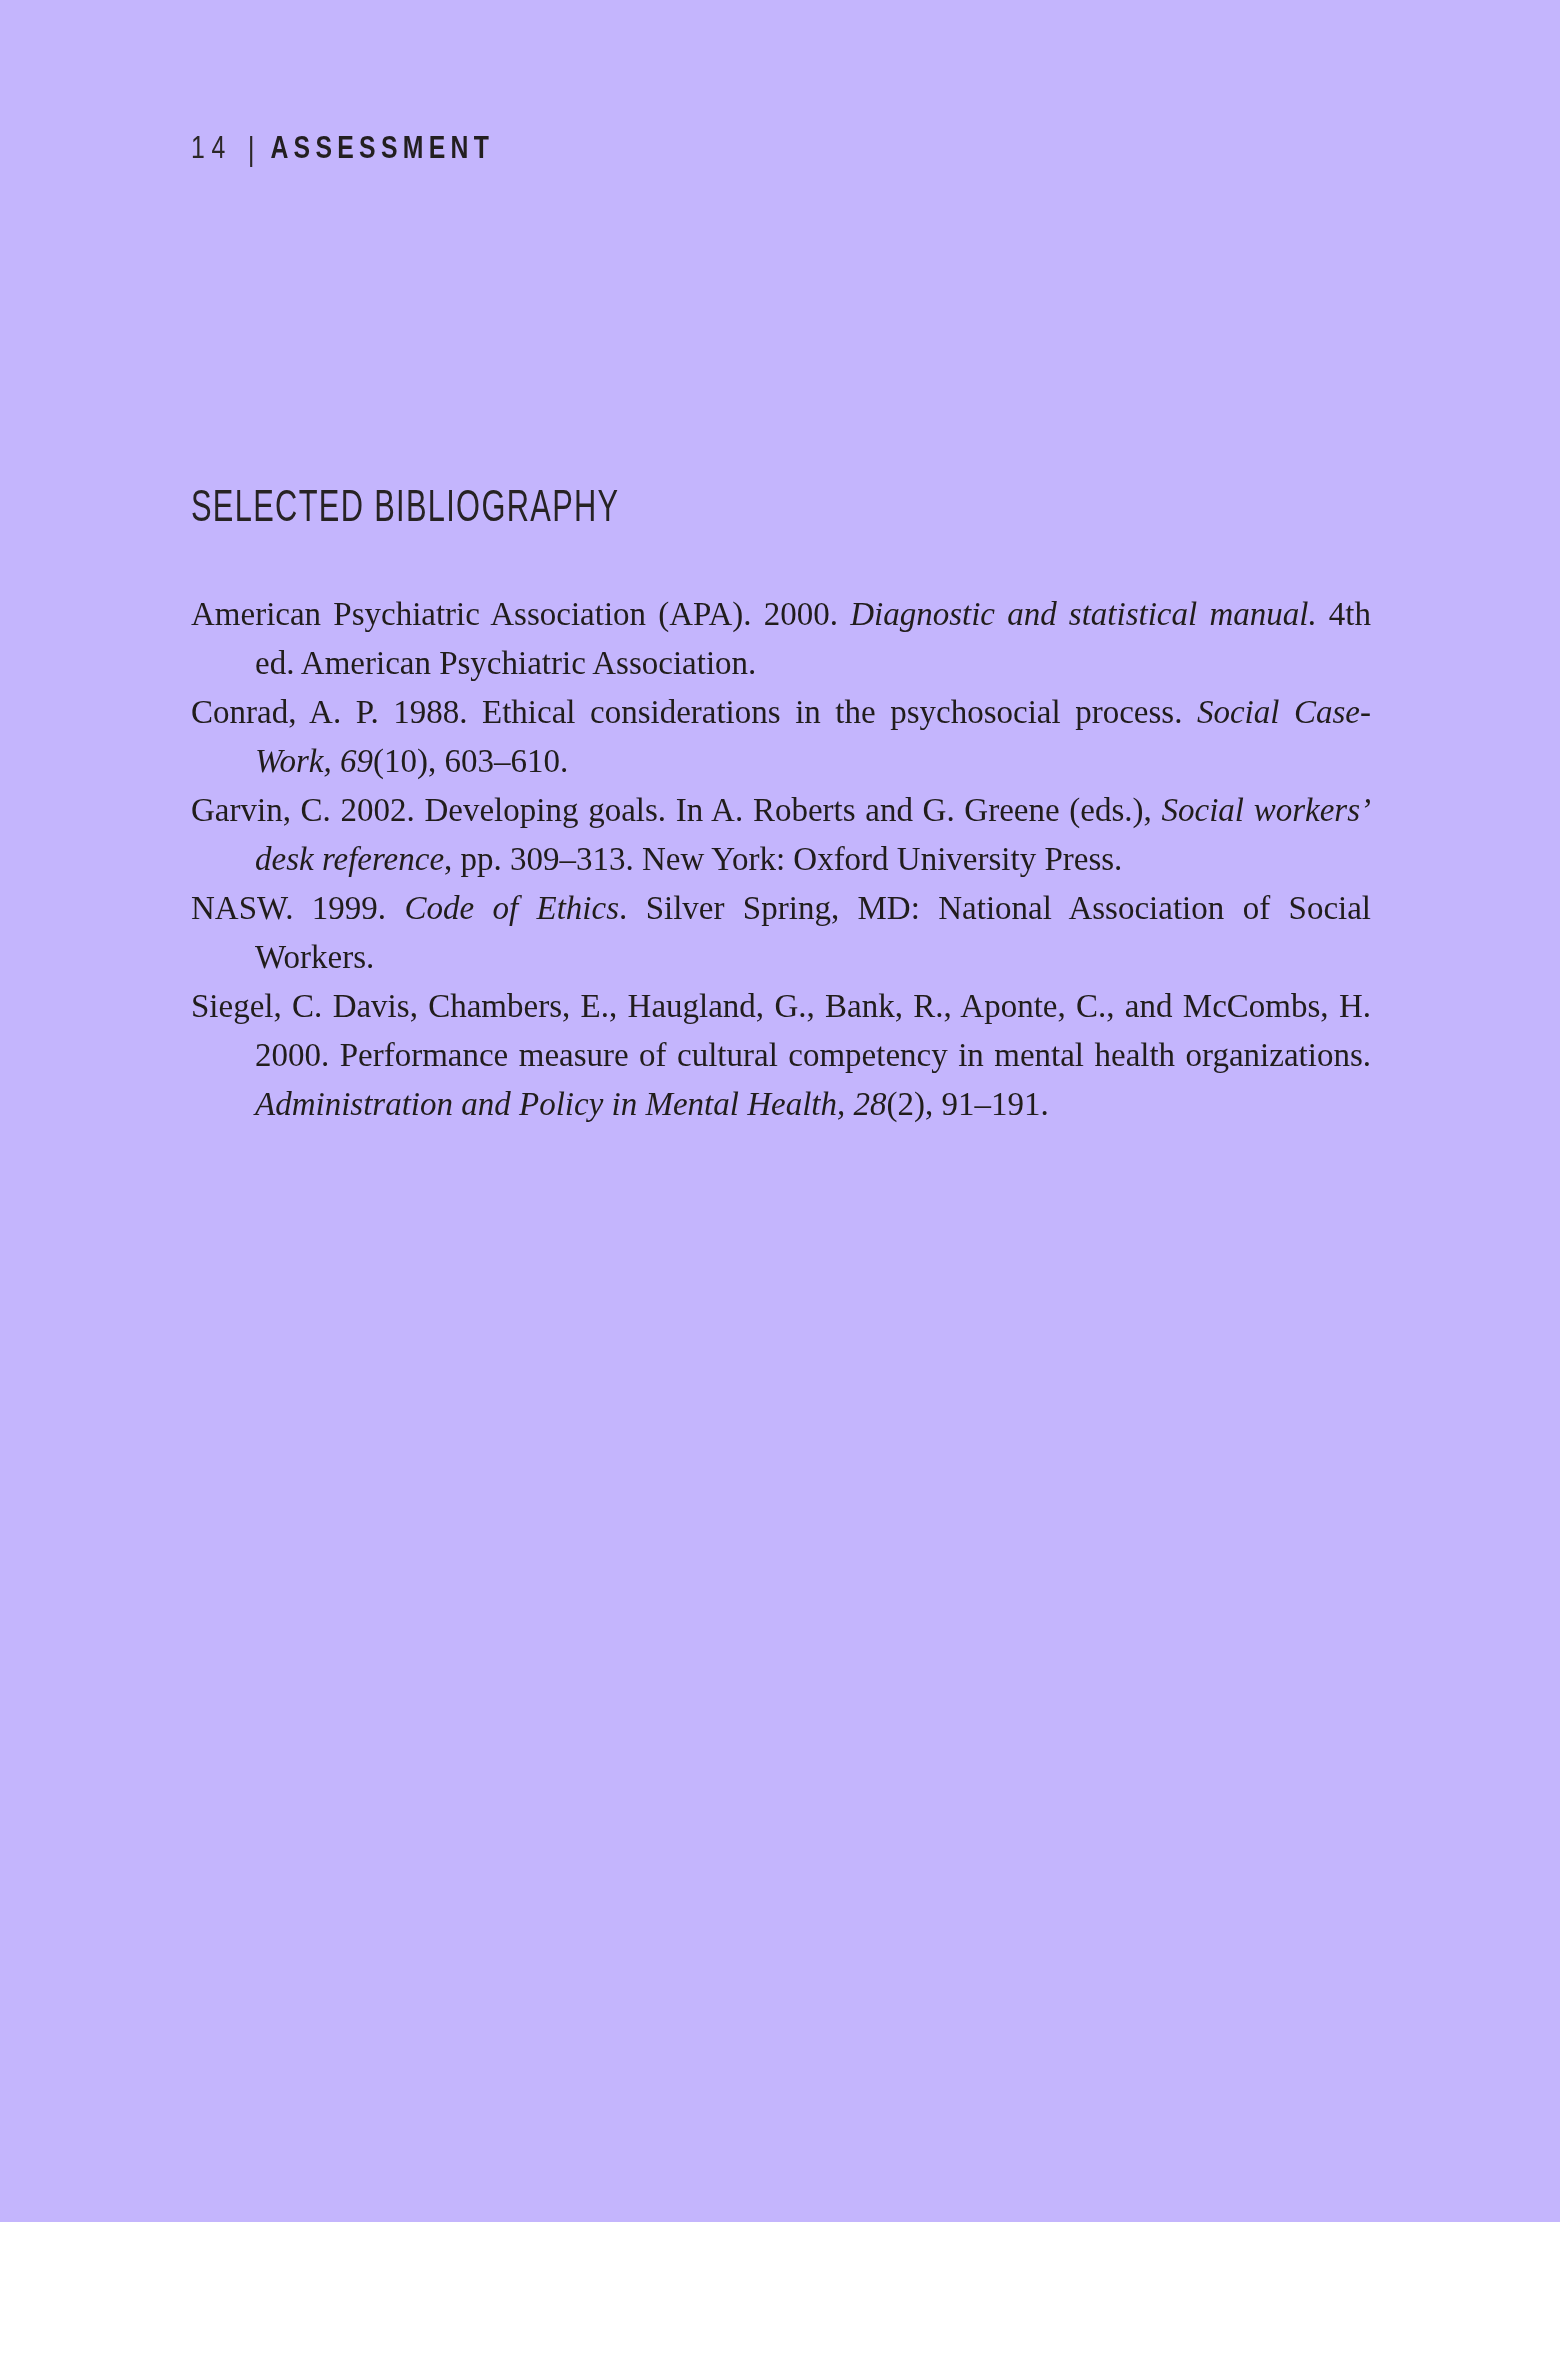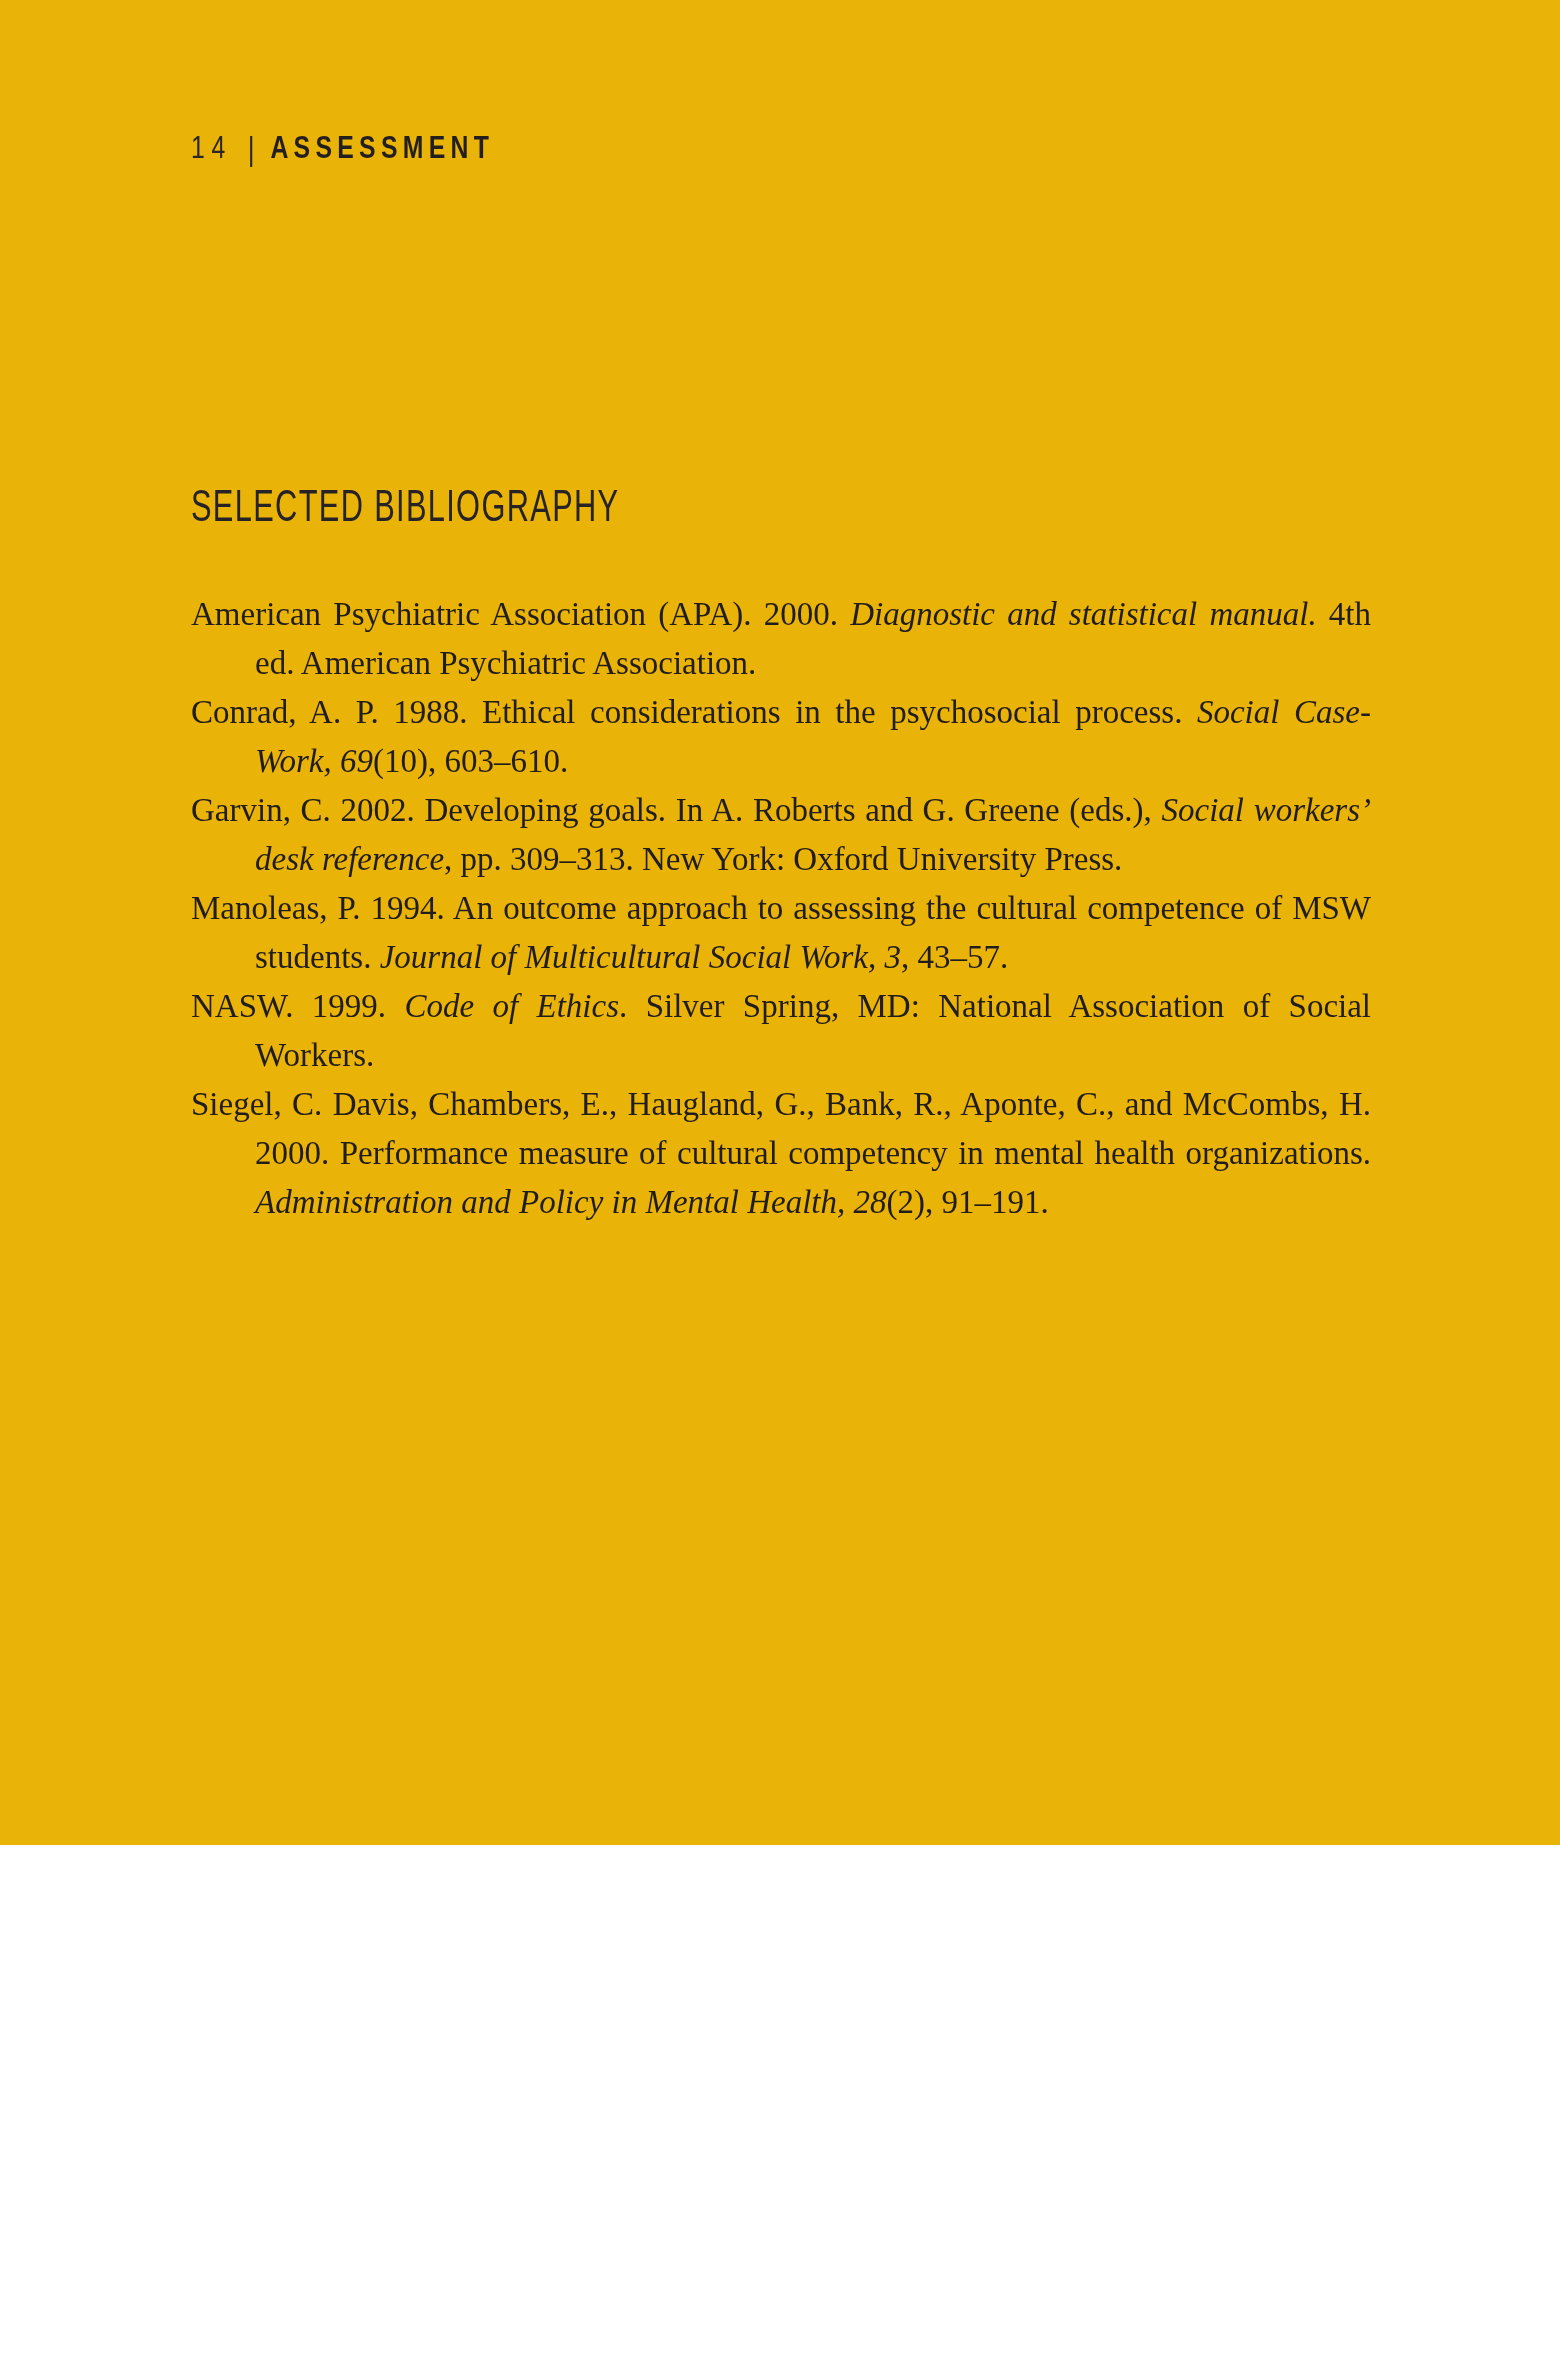--- a/index.html
+++ b/index.html
@@ -1,20 +1,20 @@
 <!DOCTYPE html>
 <html style="font-size:15px"><head>
 <meta charset="utf-8">
 <style>
   html, body { margin: 0; padding: 0; background: #ffffff; }
   .page {
     position: relative;
     width: 1561px;
-    height: 1845px;
-    background: #eab308;
+    height: 2222px;
+    background: #c4b5fd;
     overflow: hidden;
     color: #211d1c;
   }
   
   .running-head {
     position: absolute;
     top: 130px;
     left: 191px;
     display: flex;
     align-items: baseline;
@@ -102,19 +102,18 @@
     <span class="running-title">ASSESSMENT</span>
   </header>
 
 
   <h2 class="section-heading">SELECTED BIBLIOGRAPHY</h2>
 
   <section class="bibliography">
       <p class="ref"><span>American Psychiatric Association (APA). 2000. </span><em>Diagnostic and statistical manual.</em><span> 4th ed. American Psychiatric Association.</span></p>
       <p class="ref"><span>Conrad, A. P. 1988. Ethical considerations in the psychosocial process. </span><em>Social Case-Work, 69</em><span>(10), 603–610.</span></p>
       <p class="ref"><span>Garvin, C. 2002. Developing goals. In A. Roberts and G. Greene (eds.), </span><em>Social workers’ desk reference</em><span>, pp. 309–313. New York: Oxford University Press.</span></p>
-      <p class="ref"><span>Manoleas, P. 1994. An outcome approach to assessing the cultural competence of MSW students. </span><em>Journal of Multicultural Social Work, 3</em><span>, 43–57.</span></p>
       <p class="ref"><span>NASW. 1999. </span><em>Code of Ethics</em><span>. Silver Spring, MD: National Association of Social Workers.</span></p>
       <p class="ref"><span>Siegel, C. Davis, Chambers, E., Haugland, G., Bank, R., Aponte, C., and McCombs, H. 2000. Performance measure of cultural competency in mental health organizations. </span><em>Administration and Policy in Mental Health, 28</em><span>(2), 91–191.</span></p>
     </section>
 
 </div>
 
 
 </body></html>

